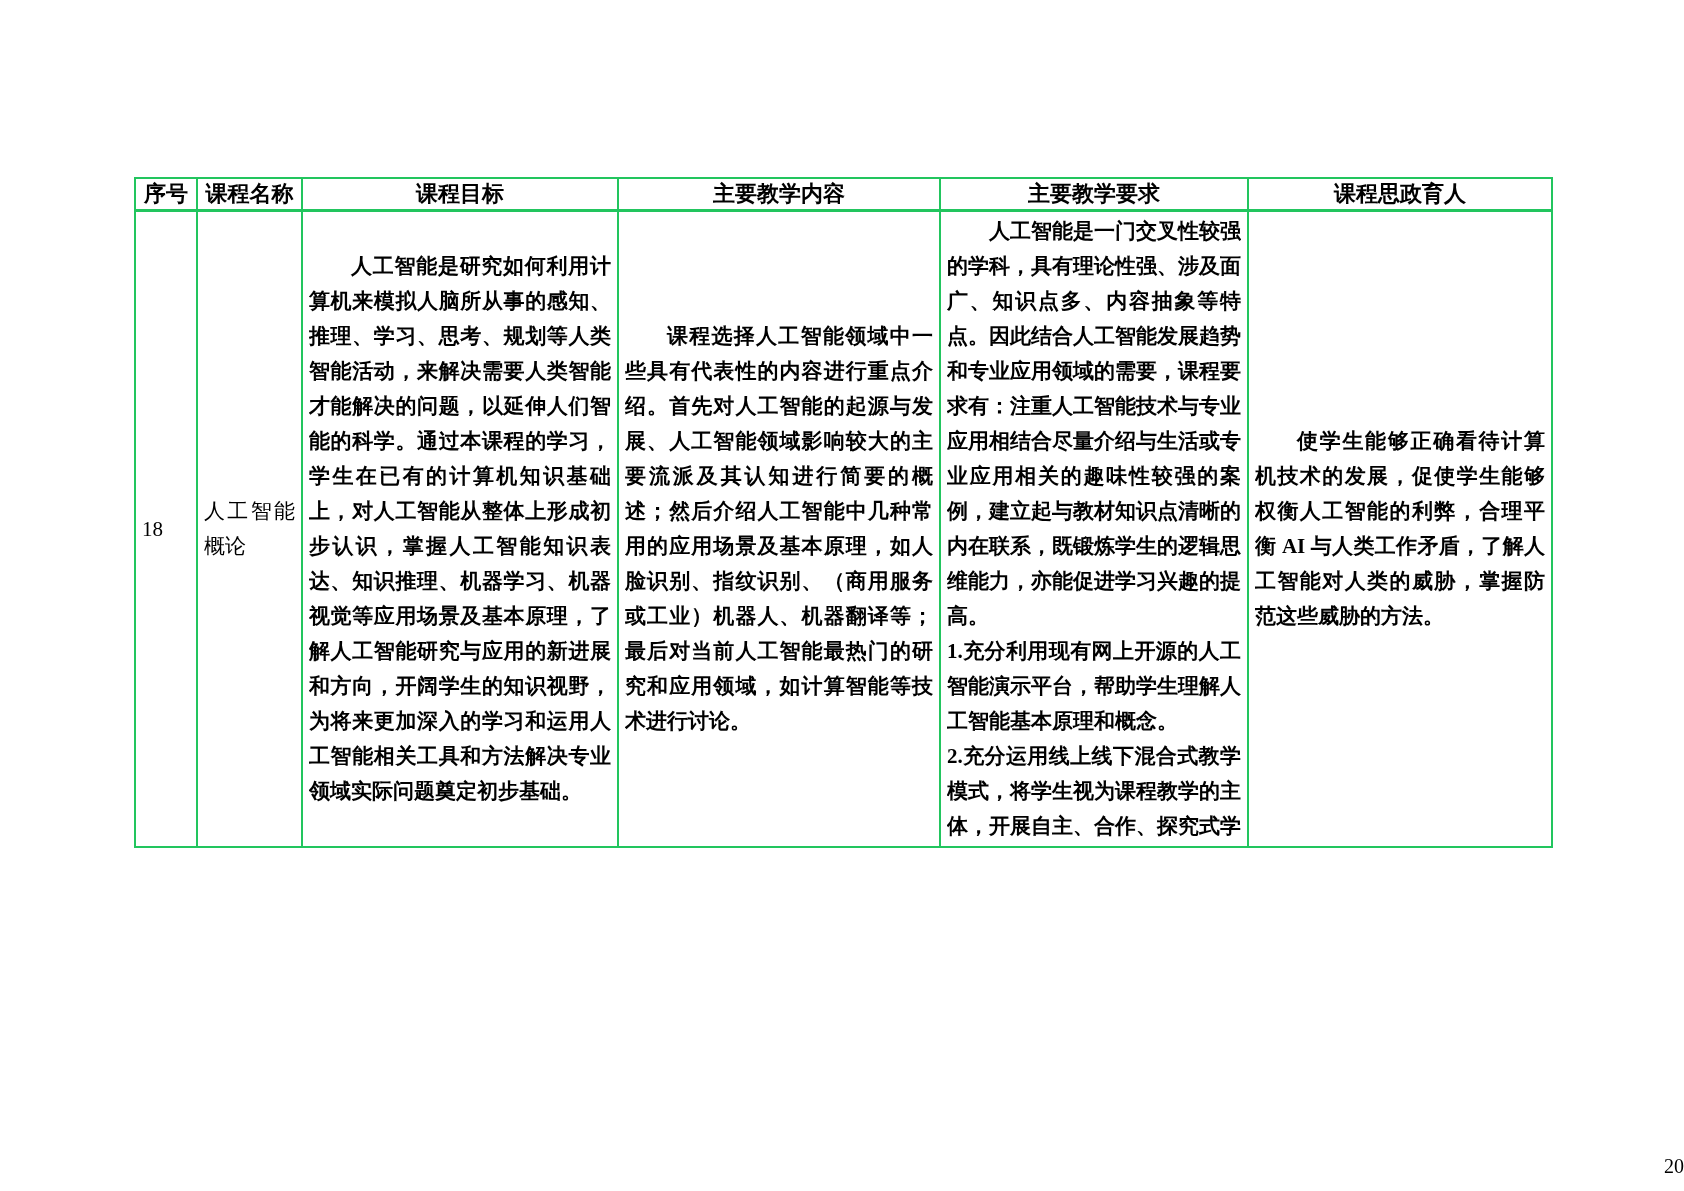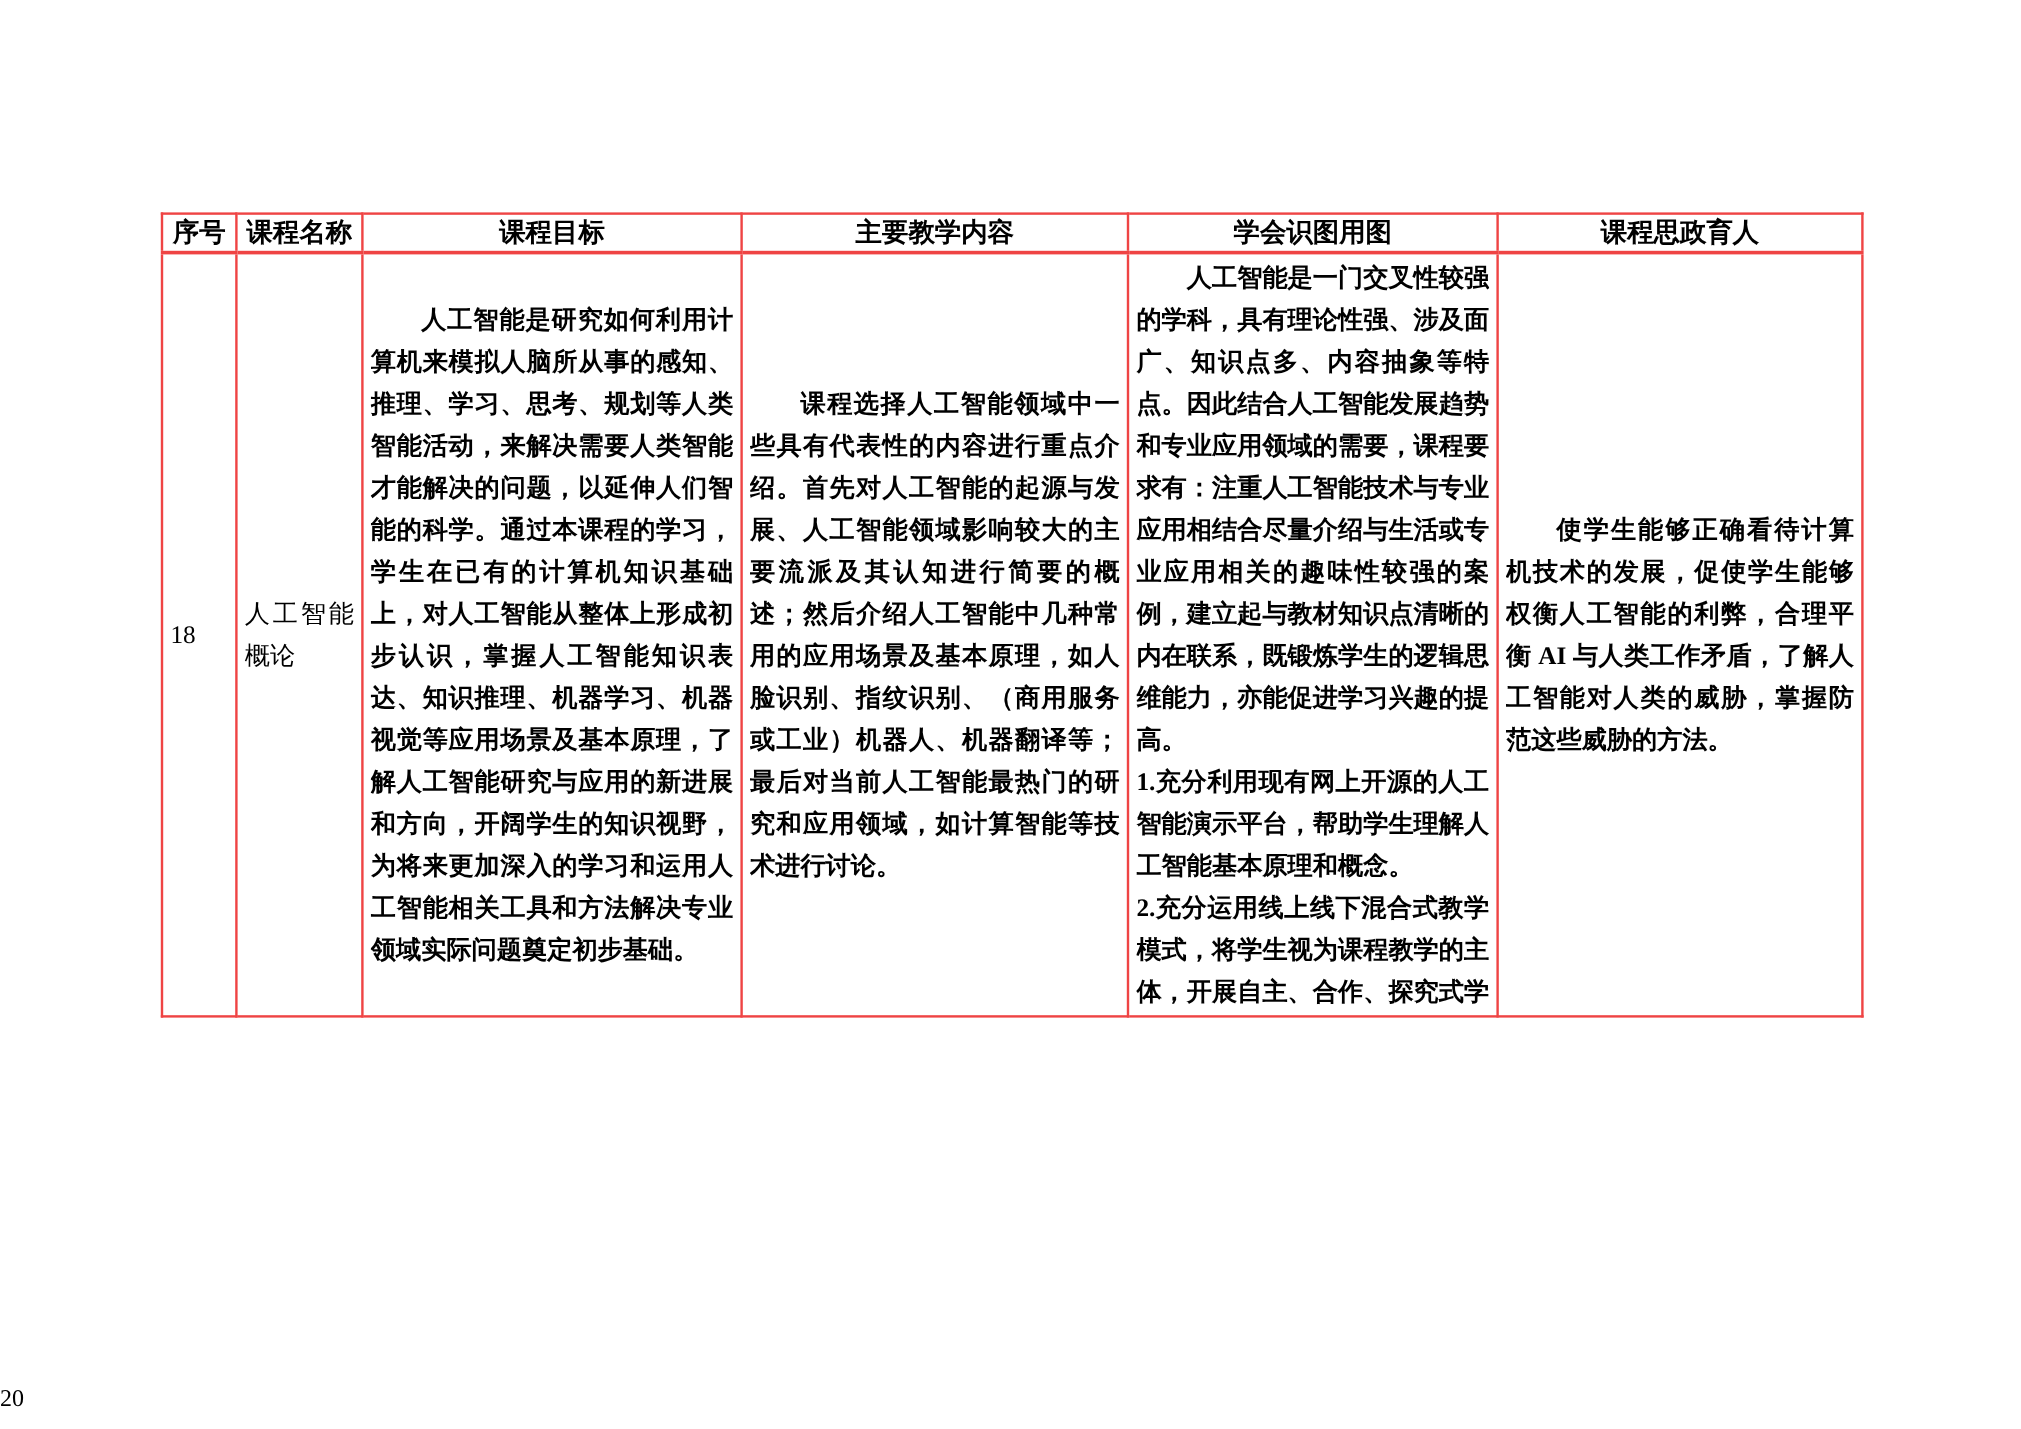--- a/index.html
+++ b/index.html
@@ -12,21 +12,21 @@
     overflow: hidden;
   }
   table.course {
     position: absolute;
     left: 134px; top: 177px;
     width: 1417px;
     border-collapse: collapse;
     table-layout: fixed;
   }
   table.course th, table.course td {
-    border: 2px solid #ef4444;
+    border: 2px solid #22c55e;
     overflow: hidden;
   }
   table.course th {
     font-size: 22px;
     font-weight: bold;
     text-align: center;
     vertical-align: middle;
     height: 30px;
     padding: 0 4px;
     border-bottom-width: 3px;
@@ -45,21 +45,21 @@
     vertical-align: middle;
   }
   td.cname { padding: 0 14px; margin-left: 36px; }
   .cellbox { max-height: 630px; overflow: hidden; font-weight: bold; }
   .para { margin: 0; }
   .indent { text-indent: 2em; }
   .pagenum {
     position: absolute;
     left: 0; top: 1155px;
     width: 100%;
-    text-align: left;
+    text-align: right;
     font-size: 20px;
   }
 </style>
 </head>
 <body>
 
 <table class="course">
   <colgroup>
     <col style="width:62px">
     <col style="width:105px">
@@ -67,21 +67,21 @@
     <col style="width:322px">
     <col style="width:308px">
     <col style="width:304px">
   </colgroup>
   <thead>
     <tr>
       <th>序号</th>
       <th>课程名称</th>
       <th>课程目标</th>
       <th>主要教学内容</th>
-      <th>学会识图用图</th>
+      <th>主要教学要求</th>
       <th>课程思政育人</th>
     </tr>
   </thead>
   <tbody>
     <tr class="row-main">
       <td class="seq">18</td>
       <td class="cname">人工智能概论</td>
       <td>
         <div class="cellbox">
           <p class="para indent">人工智能是研究如何利用计算机来模拟人脑所从事的感知、推理、学习、思考、规划等人类智能活动，来解决需要人类智能才能解决的问题，以延伸人们智能的科学。通过本课程的学习，学生在已有的计算机知识基础上，对人工智能从整体上形成初步认识，掌握人工智能知识表达、知识推理、机器学习、机器视觉等应用场景及基本原理，了解人工智能研究与应用的新进展和方向，开阔学生的知识视野，为将来更加深入的学习和运用人工智能相关工具和方法解决专业领域实际问题奠定初步基础。</p>

